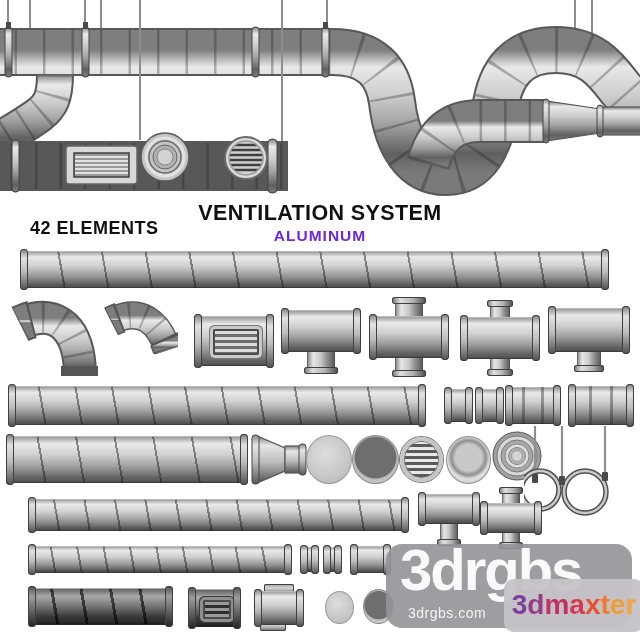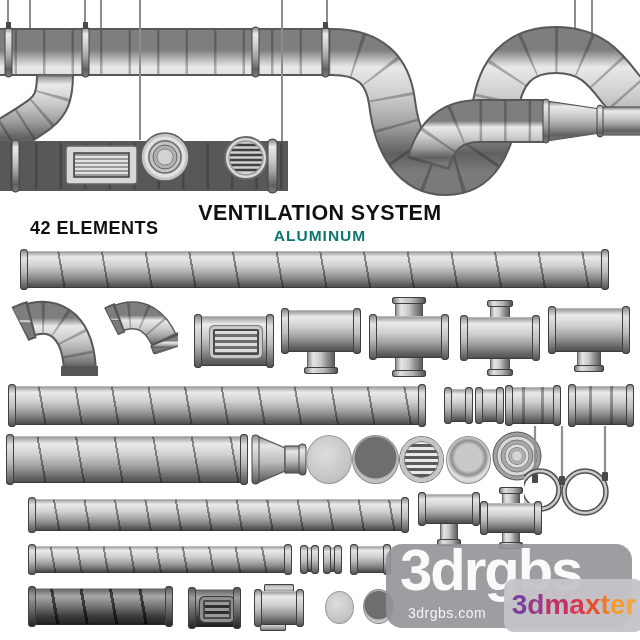--- a/index.html
+++ b/index.html
@@ -4,21 +4,21 @@
 <style>
   html,body{margin:0;padding:0;background:#fff;}
   #canvas{position:relative;width:640px;height:640px;background:#ffffff;overflow:hidden;
           font-family:"Liberation Sans", sans-serif;}
   .abs{position:absolute;}
 
   
   .title{position:absolute;left:0;right:0;top:201px;text-align:center;font-size:21.5px;
          font-weight:700;color:#101010;letter-spacing:.4px;}
   .subtitle{position:absolute;left:0;right:0;top:227px;text-align:center;font-size:15.5px;
-         font-weight:700;color:#0f766e;letter-spacing:1px;}
+         font-weight:700;color:#6d28d9;letter-spacing:1px;}
   .lbl-left{position:absolute;left:30px;top:218px;font-size:18px;font-weight:700;color:#101010;letter-spacing:.5px;}
   .lbl-right{position:absolute;right:27px;top:218px;font-size:15px;font-weight:700;color:#101010;letter-spacing:.5px;}
 
   
   .pipe{position:absolute;border-radius:6px;
     background:
       repeating-linear-gradient(80deg, rgba(20,20,20,0) 0 var(--seam,30px),
          rgba(20,20,20,.45) var(--seam,30px) calc(var(--seam,30px) + 2px)),
       linear-gradient(180deg,#8d8d8d 0%,#eaeaea 16%,#d0d0d0 40%,#9c9c9c 66%,#606060 90%,#6e6e6e 100%);
     box-shadow:inset 0 1px 0 rgba(255,255,255,.55), inset 0 -2px 3px rgba(0,0,0,.35),

